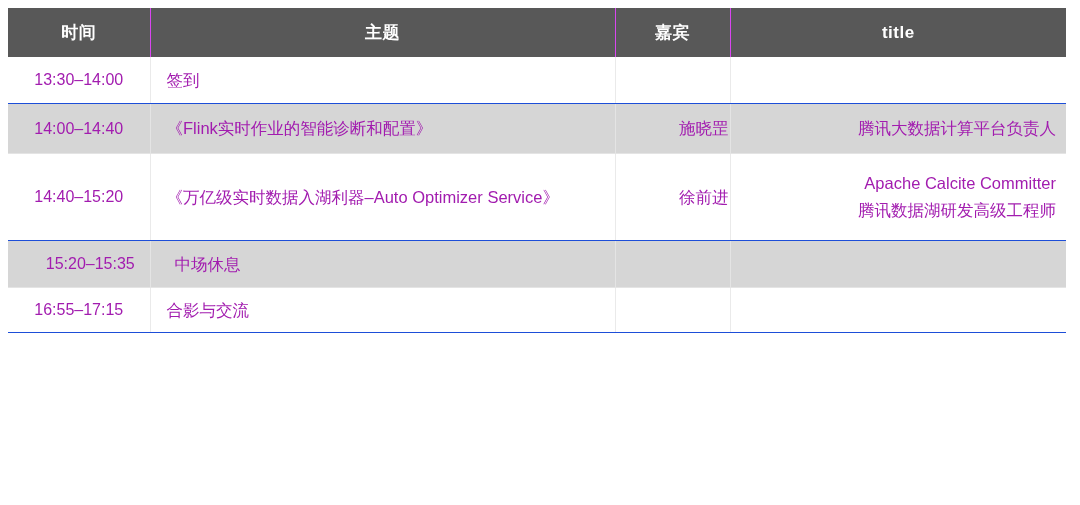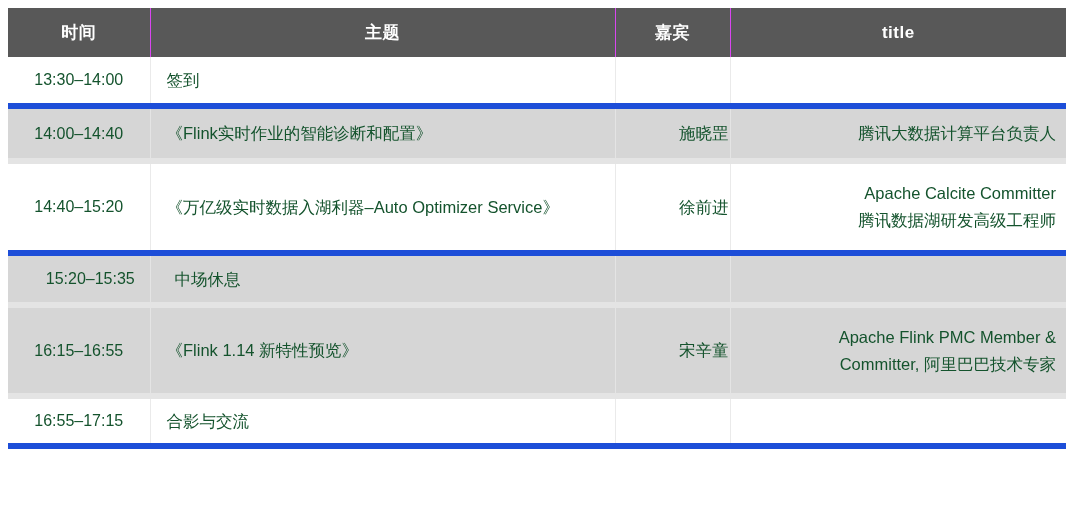--- a/index.html
+++ b/index.html
@@ -41,23 +41,23 @@
     text-align: center;
     height: 49px;
     padding: 0 6px;
     border-right: 1px solid #d946ef;
     letter-spacing: 0.5px;
   }
   thead th:last-child { border-right: none; }
 
   tbody td {
     font-size: 16.5px;
-    color: #14532d;
+    color: #a21caf;
     border-right: 1px solid #eaeaea;
-    border-bottom: 6px solid #1d4ed8;
+    border-bottom: 1px solid #1d4ed8;
     vertical-align: middle;
     line-height: 1.62;
   }
   tbody td:last-child { border-right: none; }
 
   tbody tr.shade td {
     background: #d6d6d6;
     border-right-color: #e4e4e4;
     border-bottom-color: #e4e4e4;
   }
@@ -150,29 +150,20 @@
         <td class="time">15:20–15:35</td>
         <td class="topic">中场休息</td>
         <td class="guest"></td>
         <td class="title">
           <span class="line"></span>
           <span class="line"></span>
         </td>
       </tr>
 
 
-      <tr class="shade h6">
-        <td class="time">16:15–16:55</td>
-        <td class="topic">《Flink 1.14 新特性预览》</td>
-        <td class="guest">宋辛童</td>
-        <td class="title">
-          <span class="line">Apache Flink PMC Member &amp;</span>
-          <span class="line">Committer, 阿里巴巴技术专家</span>
-        </td>
-      </tr>
 
       <tr class="plain h7">
         <td class="time">16:55–17:15</td>
         <td class="topic">合影与交流</td>
         <td class="guest"></td>
         <td class="title">
           <span class="line"></span>
           <span class="line"></span>
         </td>
       </tr>

